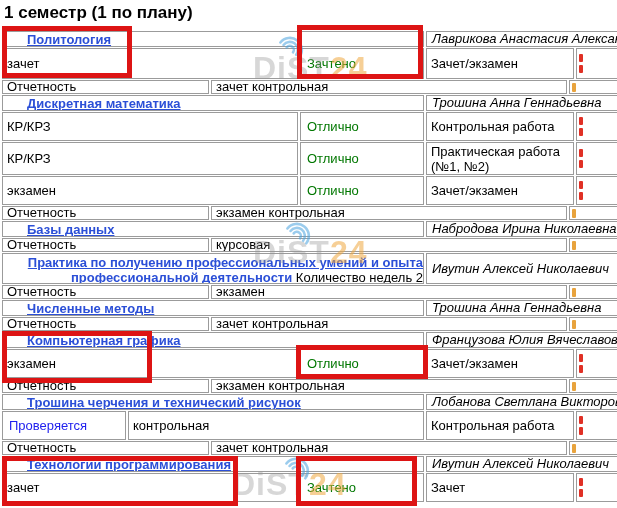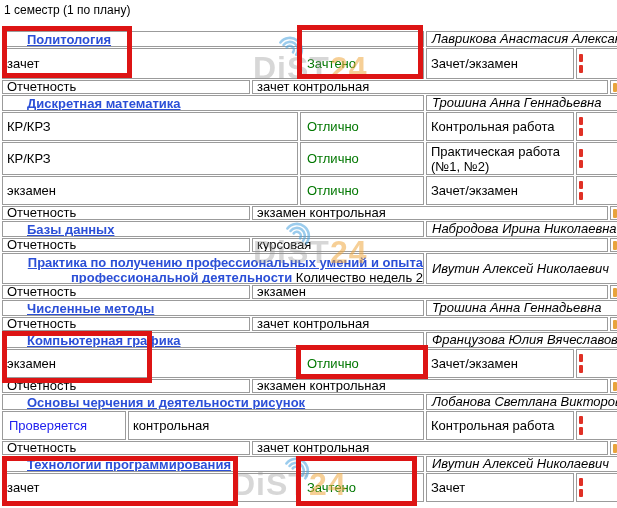--- a/index.html
+++ b/index.html
@@ -1,18 +1,18 @@
 <!DOCTYPE html>
 <html><head>
 <meta charset="utf-8">
 <style>
   html,body{margin:0;padding:0;background:#fff;}
   #screen{position:relative;width:617px;height:508px;overflow:hidden;background:#ffffff;
           font-family:"Liberation Sans", sans-serif;font-size:13px;color:#000;}
-  .heading{position:absolute;left:4px;top:3px;font-size:12px;font-weight:normal;white-space:nowrap;text-align:right;}
+  .heading{position:absolute;left:4px;top:3px;font-size:17px;font-weight:bold;white-space:nowrap;text-align:right;}
   
   .journal{position:absolute;left:2px;top:30px;width:700px;z-index:1;}
   .block{margin-top:1px;}
   .row{display:flex;gap:2px;margin-top:1px;align-items:stretch;}
   .block:first-child .row:first-child{margin-top:0;}
   .cell{border:1px solid #9b9b9b;box-sizing:border-box;background:transparent;
         overflow:hidden;padding:0 0 0 4px;display:flex;align-items:center;}
   .row-title{height:16px;}
   .row-title .cell{height:16px;line-height:14px;}
   .row-title.h31{height:31px;}
@@ -25,21 +25,21 @@
   .row-grade.h29{height:29px}.row-grade.h31{height:31px}.row-grade.h33{height:33px}
   .row-grade .cell{height:100%;}
   .c-a{width:296px;}
   .c-b{width:124px;padding-left:6px;}
   .c-c{width:148px;line-height:15px;}
   .c-d{width:90px;flex-direction:column;justify-content:center;align-items:flex-start;gap:3px;padding-left:2px;}
   .m-green{color:#007700;}
   .m-blue{color:#2222ee;}
   .row-otch{height:14px;}
   .row-otch .cell{height:14px;line-height:12px;}
-  .c-ol{width:248px;text-align:center;}
+  .c-ol{width:207px;text-align:center;}
   .c-ov{width:356px;}
   .dash{display:block;width:4px;height:8px;border-radius:1px;}
   .dash.red{background:#e03025;}
   .dash.orange{background:#e8a33d;height:9px;}
   
   .wm{position:absolute;z-index:2;pointer-events:none;white-space:nowrap;}
   .wm-text{font-size:32px;font-weight:bold;letter-spacing:1px;line-height:1;}
   .wm-gray{color:rgba(150,150,150,0.38);}
   .wm-orange{color:rgba(238,168,64,0.55);}
   .wm-sig{position:absolute;opacity:0.55;transform:rotate(38deg);}
@@ -270,21 +270,21 @@
           <div class="cell c-ov">
             <span>экзамен контрольная</span>
           </div>
           <div class="cell c-d">
             <i class="dash orange"></i>
           </div>
         </div>
       </div>
       <div class="block">
         <div class="row row-title">
-          <div class="cell c-title"><a class="subj-link" href="#">Основы черчения и деятельности рисунок</a></div>
+          <div class="cell c-title"><a class="subj-link" href="#">Трошина черчения и технический рисунок</a></div>
           <div class="cell c-teacher">
             <span class="teacher-name">Лобанова Светлана Викторовна</span>
           </div>
         </div>
         <div class="row row-grade h29">
           <div class="cell c-b">
             <span class="m-blue">Проверяется</span>
           </div>
           <div class="cell c-a">
             <span>контрольная</span>

